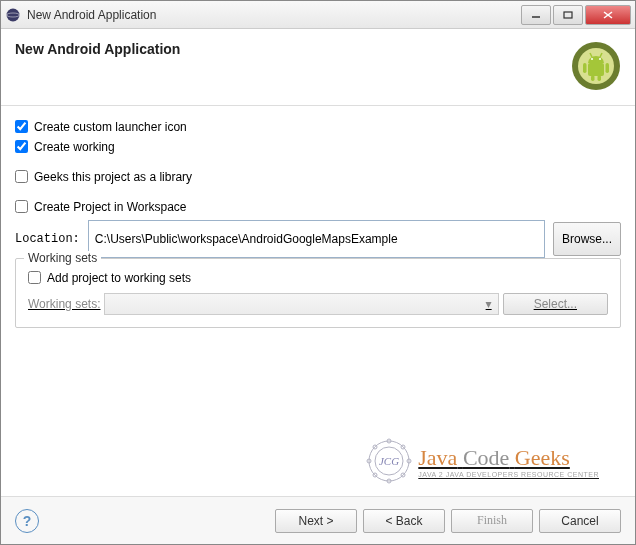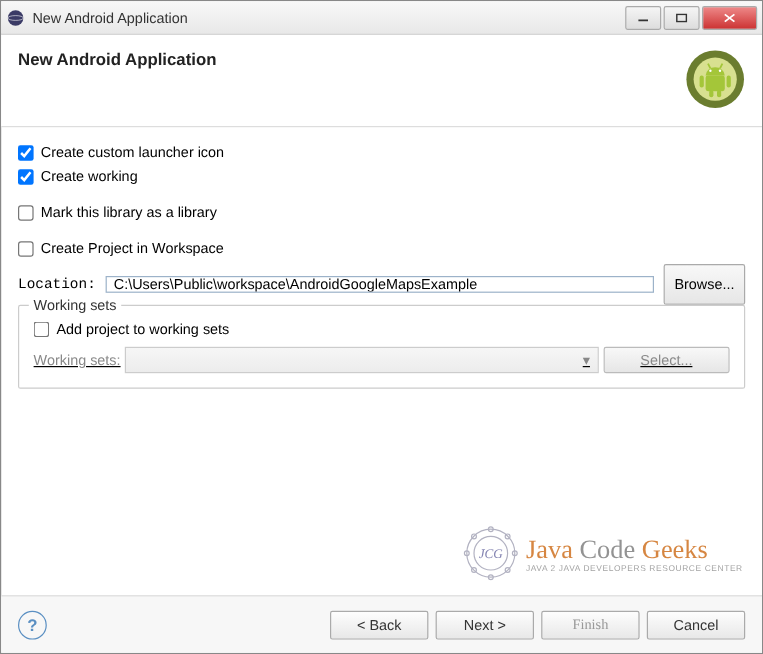--- a/index.html
+++ b/index.html
@@ -75,37 +75,37 @@
     }
     .android-icon {
       width: 50px;
       height: 50px;
     }
     .content {
       padding: 14px;
     }
     .checkrow {
       display: flex;
-      align-items: flex-end;
+      align-items: flex-start;
       margin-bottom: 6px;
     }
     .checkrow input[type=checkbox] {
       margin-right: 6px;
     }
     .spacer-sm { height: 10px; }
     .location-row {
       display: flex;
       align-items: center;
       gap: 8px;
       margin-top: 6px;
     }
     .location-label { white-space: nowrap; font-family: Liberation Mono, monospace; }
     .location-input {
       flex: 1;
-      height: 14px;
+      height: 38px;
       border: 1px solid #9cb2c9;
       padding: 2px 6px;
       font-family: inherit;
       font-size: 12px;
       background: #fff;
     }
     .browse-btn {
       height: 34px;
       padding: 0 8px;
       border: 1px solid #aaa;
@@ -155,25 +155,26 @@
       padding: 0 30px;
       border: 1px solid #bbb;
       background: linear-gradient(to bottom, #f8f8f8, #e6e6e6);
       color: #888;
       font-size: 12px;
       border-radius: 2px;
     }
     .watermark {
       position: absolute;
       bottom: 60px;
-      right: 16px;
+      right: 36px;
       opacity: 0.9;
       display: flex;
       align-items: center;
       gap: 6px;
+      text-decoration: underline;
     }
     .jcg-text { text-align: left; }
     .jcg-main {
       font-family: Georgia, serif;
       font-size: 22px;
       color: #888;
     }
     .jcg-main .orange { color: #d27a2e; text-align: center; }
     .jcg-sub {
       font-size: 7px;
@@ -291,21 +292,21 @@
     </div>
     <div class="checkrow">
       <input type="checkbox" checked="" style="">
       <label>Create working</label>
     </div>
 
     <div class="spacer-sm"></div>
 
     <div class="checkrow">
       <input type="checkbox" style="">
-      <label>Mark this library as a library</label>
+      <label>Geeks this project as a library</label>
     </div>
 
     <div class="spacer-sm"></div>
 
     <div class="checkrow">
       <input type="checkbox" style="">
       <label>Create Project in Workspace</label>
     </div>
 
     <div class="location-row">
@@ -353,19 +354,19 @@
         <span>Code</span>
         <span class="orange">Geeks</span>
       </div>
       <div class="jcg-sub">JAVA 2 JAVA DEVELOPERS RESOURCE CENTER</div>
     </div>
   </div>
 
   <div class="button-bar">
     <div class="help-icon">?</div>
     <div class="button-bar-spacer"></div>
+    <button class="wizard-btn">Next &gt;</button>
     <button class="wizard-btn">&lt; Back</button>
-    <button class="wizard-btn">Next &gt;</button>
     <button class="wizard-btn disabled">Finish</button>
     <button class="wizard-btn">Cancel</button>
   </div>
 
 </div>
 
 </body></html>

